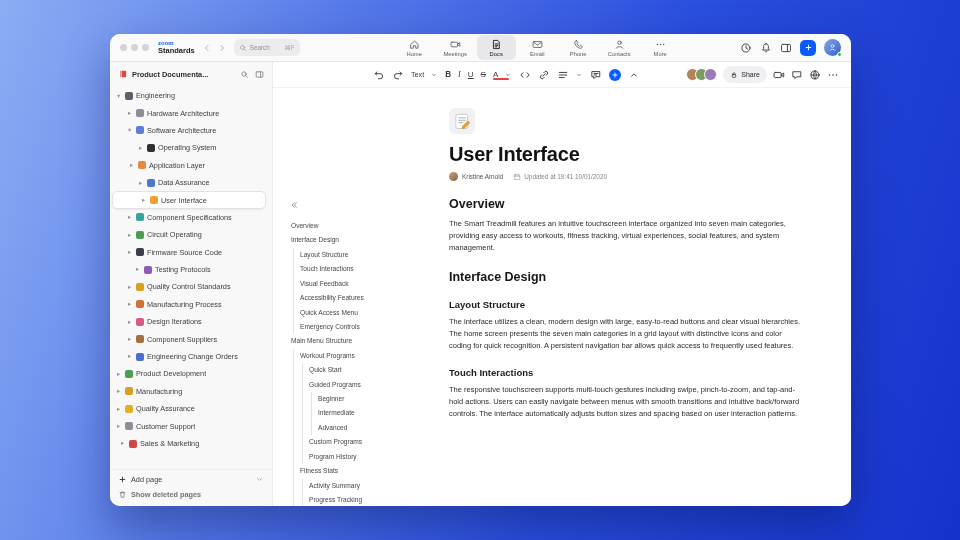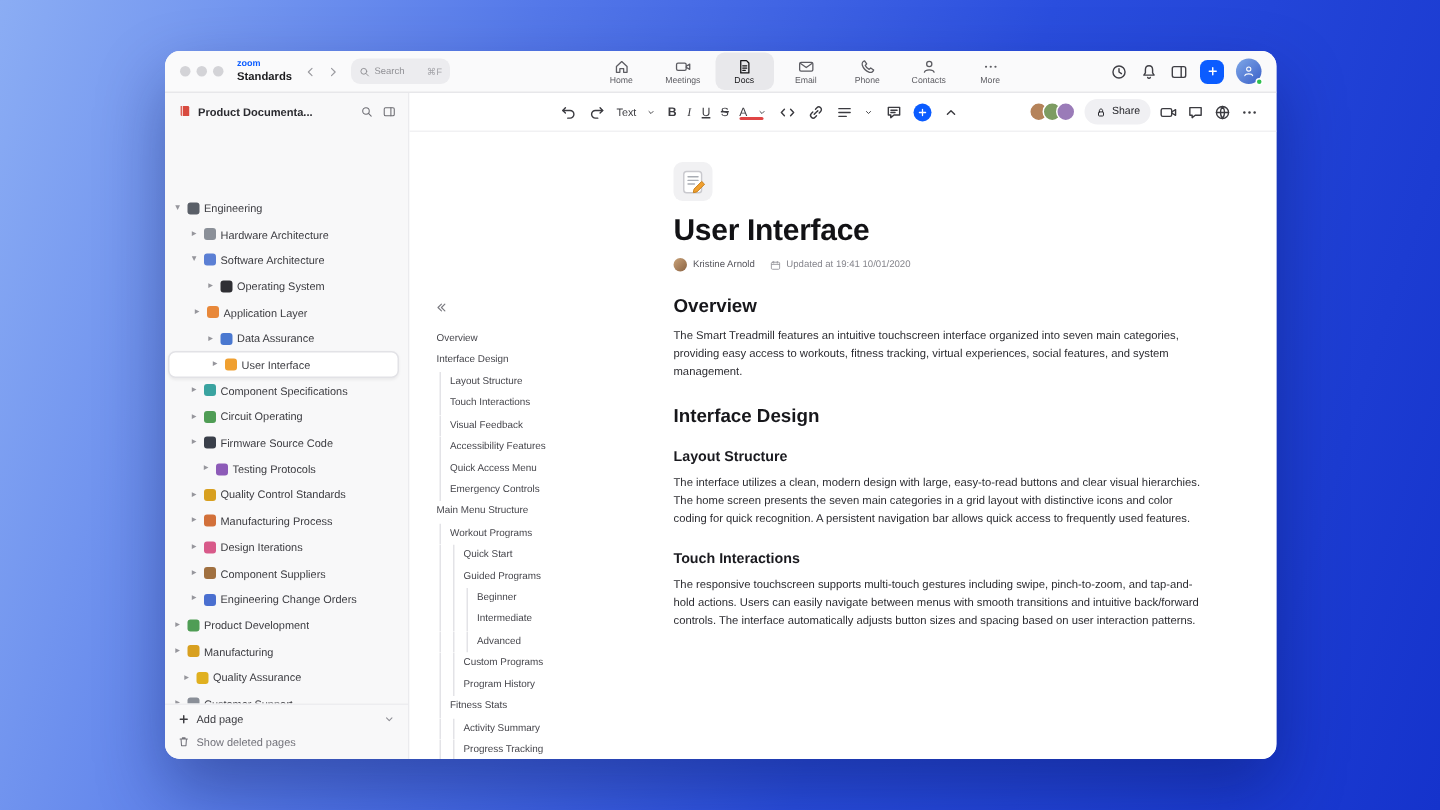--- a/index.html
+++ b/index.html
@@ -68,21 +68,21 @@
   .trow { height:17.4px; display:flex; align-items:center; gap:3px; padding-right:8px; font-size:7.3px; }
   .trow .chev { width:7px; flex:0 0 auto; text-align:center; color:#96969c; font-size:6.3px; line-height:1; }
   .trow .chip { width:8px; height:8px; border-radius:2px; flex:0 0 auto; }
   .trow .lbl { white-space:nowrap; overflow:hidden; text-overflow:ellipsis; }
   .trow.selected {
     background:#fff; border:1px solid #e2e2e6; border-radius:5px;
     margin-right:6px; margin-left:2px; box-shadow:0 1px 2px rgba(0,0,0,.06);
   }
   .sb-footer { margin-top:auto; border-top:1px solid #ededf0; padding:5px 8px 7px; display:flex; flex-direction:column; gap:6px; }
   .sb-frow { display:flex; align-items:center; gap:4px; font-size:7.3px; color:#3c3c41; }
-  .sb-frow.muted { color:#72727a; }
+  .sb-frow.muted { color:#72727a;font-weight:bold; }
   .sb-frow .end { margin-left:auto; color:#8d8d94; }
   
   .main { flex:1; min-width:0; display:flex; flex-direction:column; background:#fff; }
   .toolbar {
     height:26px; flex:0 0 auto; border-bottom:1px solid #f1f1f3;
     display:flex; align-items:center; gap:7px; padding:0 12px 0 100px; color:#3b3b40;
   }
   .tbtn { display:flex; align-items:center; gap:6px; font-size:8px; color:#3b3b40;justify-content:space-between; }
   .tbtn b { font-size:8.2px; }
   .t-italic { font-style:italic; font-family:"Liberation Serif", serif; }
@@ -277,21 +277,21 @@
             </span>
           <span class="icn i9">
               <svg viewBox="0 0 14 14" fill="none" stroke="currentColor" stroke-width="1.1" stroke-linecap="round" stroke-linejoin="round">
                 <rect x="1.8" y="2.8" width="10.4" height="8.4" rx="1.4"></rect>
                 <path d="M8.7 2.8v8.4"></path>
               </svg>
             </span>
         </span>
       </div>
       <div class="tree">
-          <div class="trow" style="padding-left: 5px; margin-top: 43px;">
+          <div class="trow" style="padding-left: 5px;">
             <span class="chev">▾</span>
             <span class="chip" style="background: rgb(90, 95, 104);"></span>
             <span class="lbl">Engineering</span>
           </div>
           <div class="trow" style="padding-left: 16px;">
             <span class="chev">▸</span>
             <span class="chip" style="background: rgb(138, 143, 152);"></span>
             <span class="lbl">Hardware Architecture</span>
           </div>
           <div class="trow" style="padding-left: 16px;">
@@ -367,21 +367,21 @@
           <div class="trow" style="padding-left: 5px;">
             <span class="chev">▸</span>
             <span class="chip" style="background: rgb(79, 157, 85);"></span>
             <span class="lbl">Product Development</span>
           </div>
           <div class="trow" style="padding-left: 5px;">
             <span class="chev">▸</span>
             <span class="chip" style="background: rgb(216, 160, 32);"></span>
             <span class="lbl">Manufacturing</span>
           </div>
-          <div class="trow" style="padding-left: 11px;">
+          <div class="trow" style="padding-left: 5px;">
             <span class="chev">▸</span>
             <span class="chip" style="background: rgb(224, 176, 32);"></span>
             <span class="lbl">Quality Assurance</span>
           </div>
           <div class="trow" style="padding-left: 5px;">
             <span class="chev">▸</span>
             <span class="chip" style="background: rgb(138, 143, 152);"></span>
             <span class="lbl">Customer Support</span>
           </div>
           <div class="trow" style="padding-left: 9px;">

